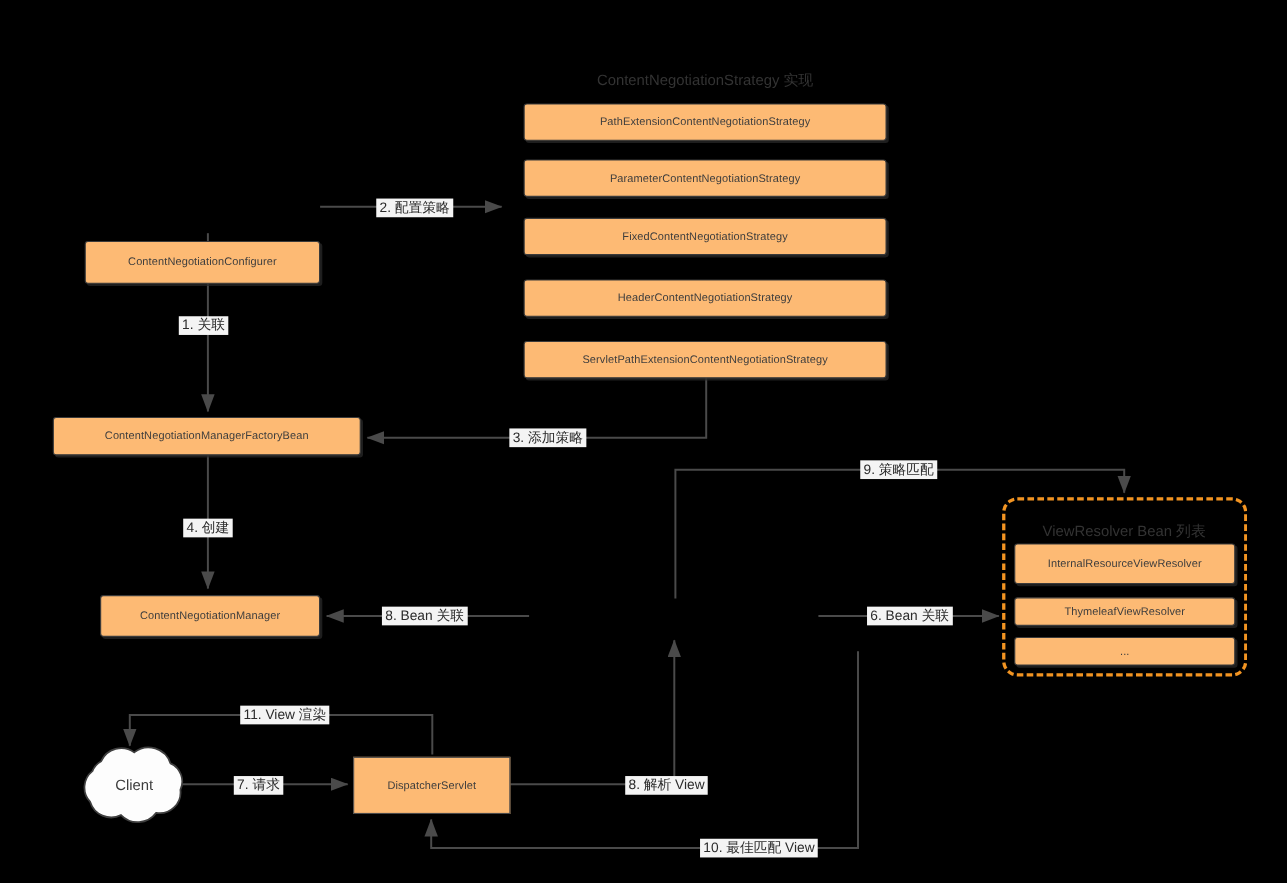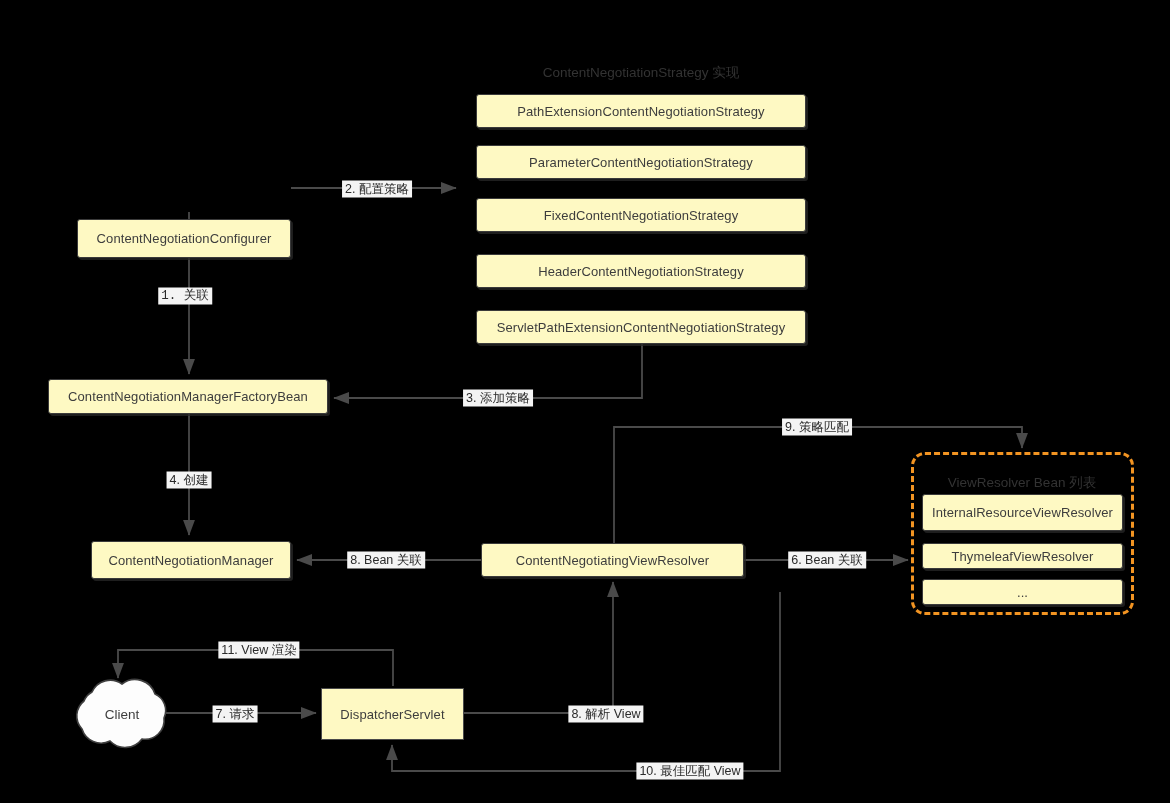--- a/index.html
+++ b/index.html
@@ -23,25 +23,25 @@
   svg.wires {
     position: absolute;
     left: 0; top: 0;
     width: 1170px;
     height: 803px;
     pointer-events: none;
   }
   .node {
     position: absolute;
     box-sizing: border-box;
-    background: #fef9c3;
+    background: #fdba74;
     border: 1.6px solid #3a3a3a;
     border-radius: 3px;
     color: #3d3d3d;
-    font-size: 13px;
+    font-size: 10px;
     line-height: 17px;
     display: flex;
     align-items: center;
     justify-content: center;
     text-align: center;
     padding: 2px 6px;
     box-shadow: 2px 2px 0 rgba(40,40,40,0.75);
     letter-spacing: 0.1px;
   }
   .node.sharp {
@@ -128,33 +128,32 @@
   <div class="node" style="left:476px; top:94px; width:330px; height:34px;">PathExtensionContentNegotiationStrategy</div>
   <div class="node" style="left:476px; top:145px; width:330px; height:34px;">ParameterContentNegotiationStrategy</div>
   <div class="node" style="left:476px; top:198px; width:330px; height:34px;">FixedContentNegotiationStrategy</div>
   <div class="node" style="left:476px; top:254px; width:330px; height:34px;">HeaderContentNegotiationStrategy</div>
   <div class="node" style="left:476px; top:310px; width:330px; height:34px;">ServletPathExtensionContentNegotiationStrategy</div>
 
   <div class="node" style="left:77px; top:172px; width:214px; height:39px;margin-top:47px;">ContentNegotiationConfigurer</div>
   <div class="node" style="left:48px; top:379px; width:280px; height:35px;">ContentNegotiationManagerFactoryBean</div>
   <div class="node" style="left:91px; top:541px; width:200px; height:38px;">ContentNegotiationManager</div>
 
-  <div class="node" style="left:481px; top:543px; width:263px; height:34px;">ContentNegotiatingViewResolver</div>
 
   <div class="node sharp" style="left:321px; top:688px; width:143px; height:52px;">DispatcherServlet</div>
 
   <div class="cloud-label" style="left:110px; top:714px;margin-left:12px;">Client</div>
 
   <div class="dashed-group" style="left:911px; top:452px; width:223px; height:163px;"></div>
   <div class="group-title" style="left:922px; top:474px; width:200px;">ViewResolver Bean 列表</div>
   <div class="node" style="left:922px; top:494px; width:201px; height:37px;">InternalResourceViewResolver</div>
   <div class="node" style="left:922px; top:543px; width:201px; height:26px;">ThymeleafViewResolver</div>
   <div class="node" style="left:922px; top:579px; width:201px; height:26px;">...</div>
 
-  <div class="edge-label" style="left:185px; top:296px;font-family:Liberation Mono, monospace;">1. 关联</div>
+  <div class="edge-label" style="left:185px; top:296px;">1. 关联</div>
   <div class="edge-label" style="left:377px; top:189px;">2. 配置策略</div>
   <div class="edge-label" style="left:498px; top:398px;">3. 添加策略</div>
   <div class="edge-label" style="left:189px; top:480px;">4. 创建</div>
   <div class="edge-label" style="left:386px; top:560px;">8. Bean 关联</div>
   <div class="edge-label" style="left:827px; top:560px;">6. Bean 关联</div>
   <div class="edge-label" style="left:235px; top:714px;">7. 请求</div>
   <div class="edge-label" style="left:606px; top:714px;">8. 解析 View</div>
   <div class="edge-label" style="left:785px; top:427px;margin-left:32px;">9. 策略匹配</div>
   <div class="edge-label" style="left:690px; top:771px;">10. 最佳匹配 View</div>
   <div class="edge-label" style="left:259px; top:650px;">11. View 渲染</div>

